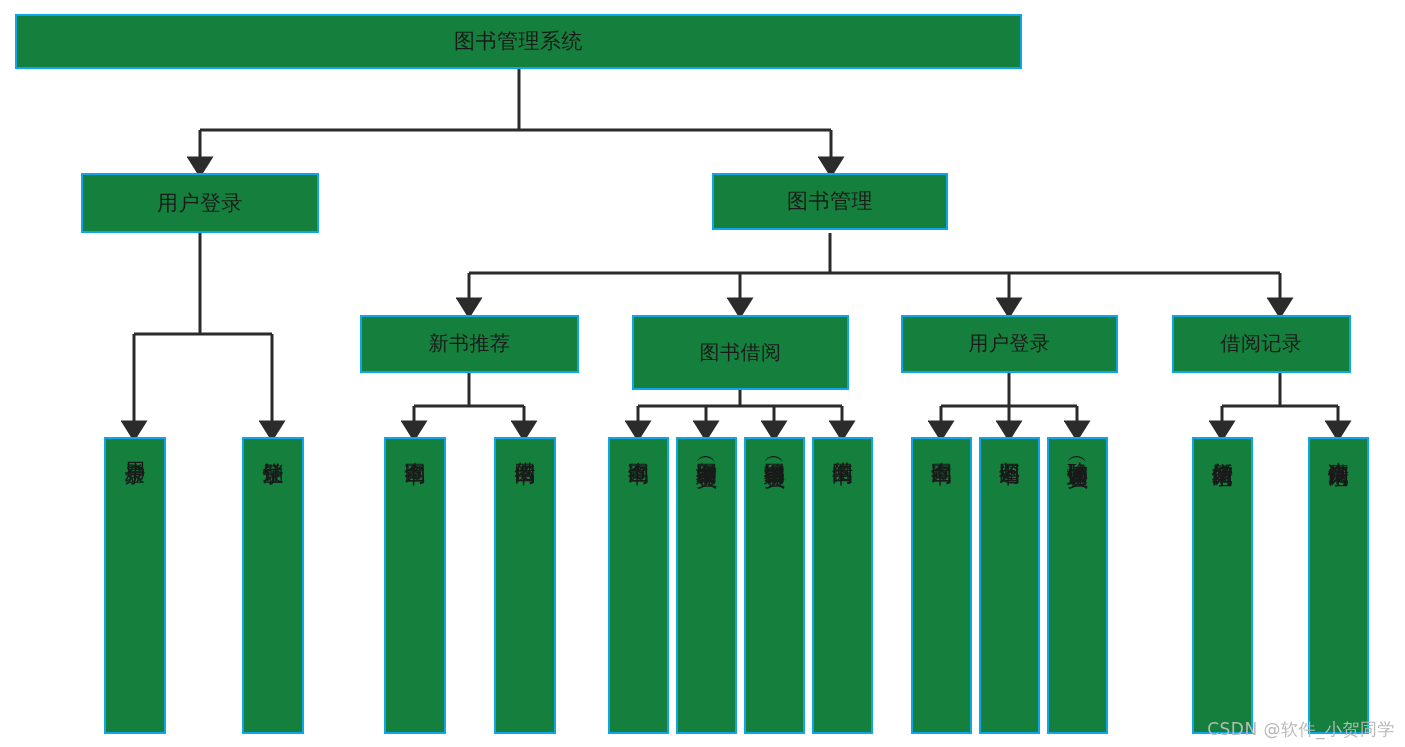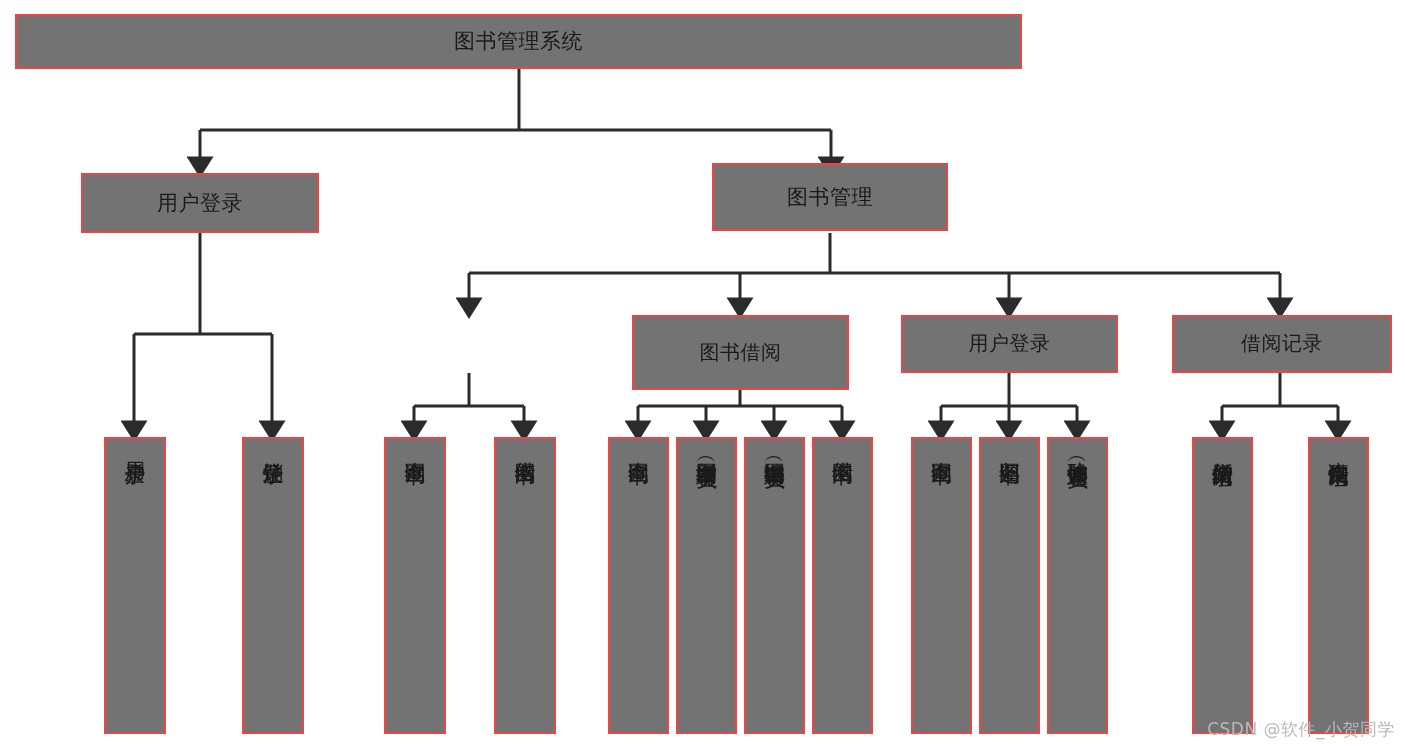--- a/index.html
+++ b/index.html
@@ -20,22 +20,22 @@
   svg#wires {
     position: absolute;
     left: 0;
     top: 0;
     width: 1405px;
     height: 747px;
   }
   .node {
     position: absolute;
     box-sizing: border-box;
-    background: #737373;
-    border: 2px solid #ef4444;
+    background: #15803d;
+    border: 2px solid #0ea5e9;
     display: flex;
     align-items: center;
     justify-content: center;
     z-index: 3;
   }
   .node .lbl {
     color: #1a1a1a;
     line-height: 1.18;
     text-align: center;
     letter-spacing: 0.5px;
@@ -124,31 +124,34 @@
     </g>
   </svg>
 
   <div class="node root" style="left:15px; top:14px; width:1007px; height:55px;">
     <span class="lbl">图书管理系统</span>
   </div>
 
   <div class="node l2" style="left:81px; top:173px; width:238px; height:60px;">
     <span class="lbl">用户登录</span>
   </div>
-  <div class="node l2" style="left:712px; top:163px; width:236px; height:68px;">
+  <div class="node l2" style="left:712px; top:173px; width:236px; height:57px;">
     <span class="lbl">图书管理</span>
   </div>
 
+  <div class="node l3" style="left:360px; top:315px; width:219px; height:58px;">
+    <span class="lbl">新书推荐</span>
+  </div>
   <div class="node l3" style="left:632px; top:315px; width:217px; height:75px;">
     <span class="lbl">图书借阅</span>
   </div>
   <div class="node l3" style="left:901px; top:315px; width:217px; height:58px;">
     <span class="lbl">用户登录</span>
   </div>
-  <div class="node l3" style="left:1172px; top:315px; width:220px; height:58px;">
+  <div class="node l3" style="left:1172px; top:315px; width:179px; height:58px;">
     <span class="lbl">借阅记录</span>
   </div>
 
   <div class="node leaf" style="left:104px; top:437px; width:62px; height:297px;">
     <span class="lbl">用户登录</span>
   </div>
   <div class="node leaf" style="left:242px; top:437px; width:62px; height:297px;">
     <span class="lbl">注销登录</span>
   </div>
 

